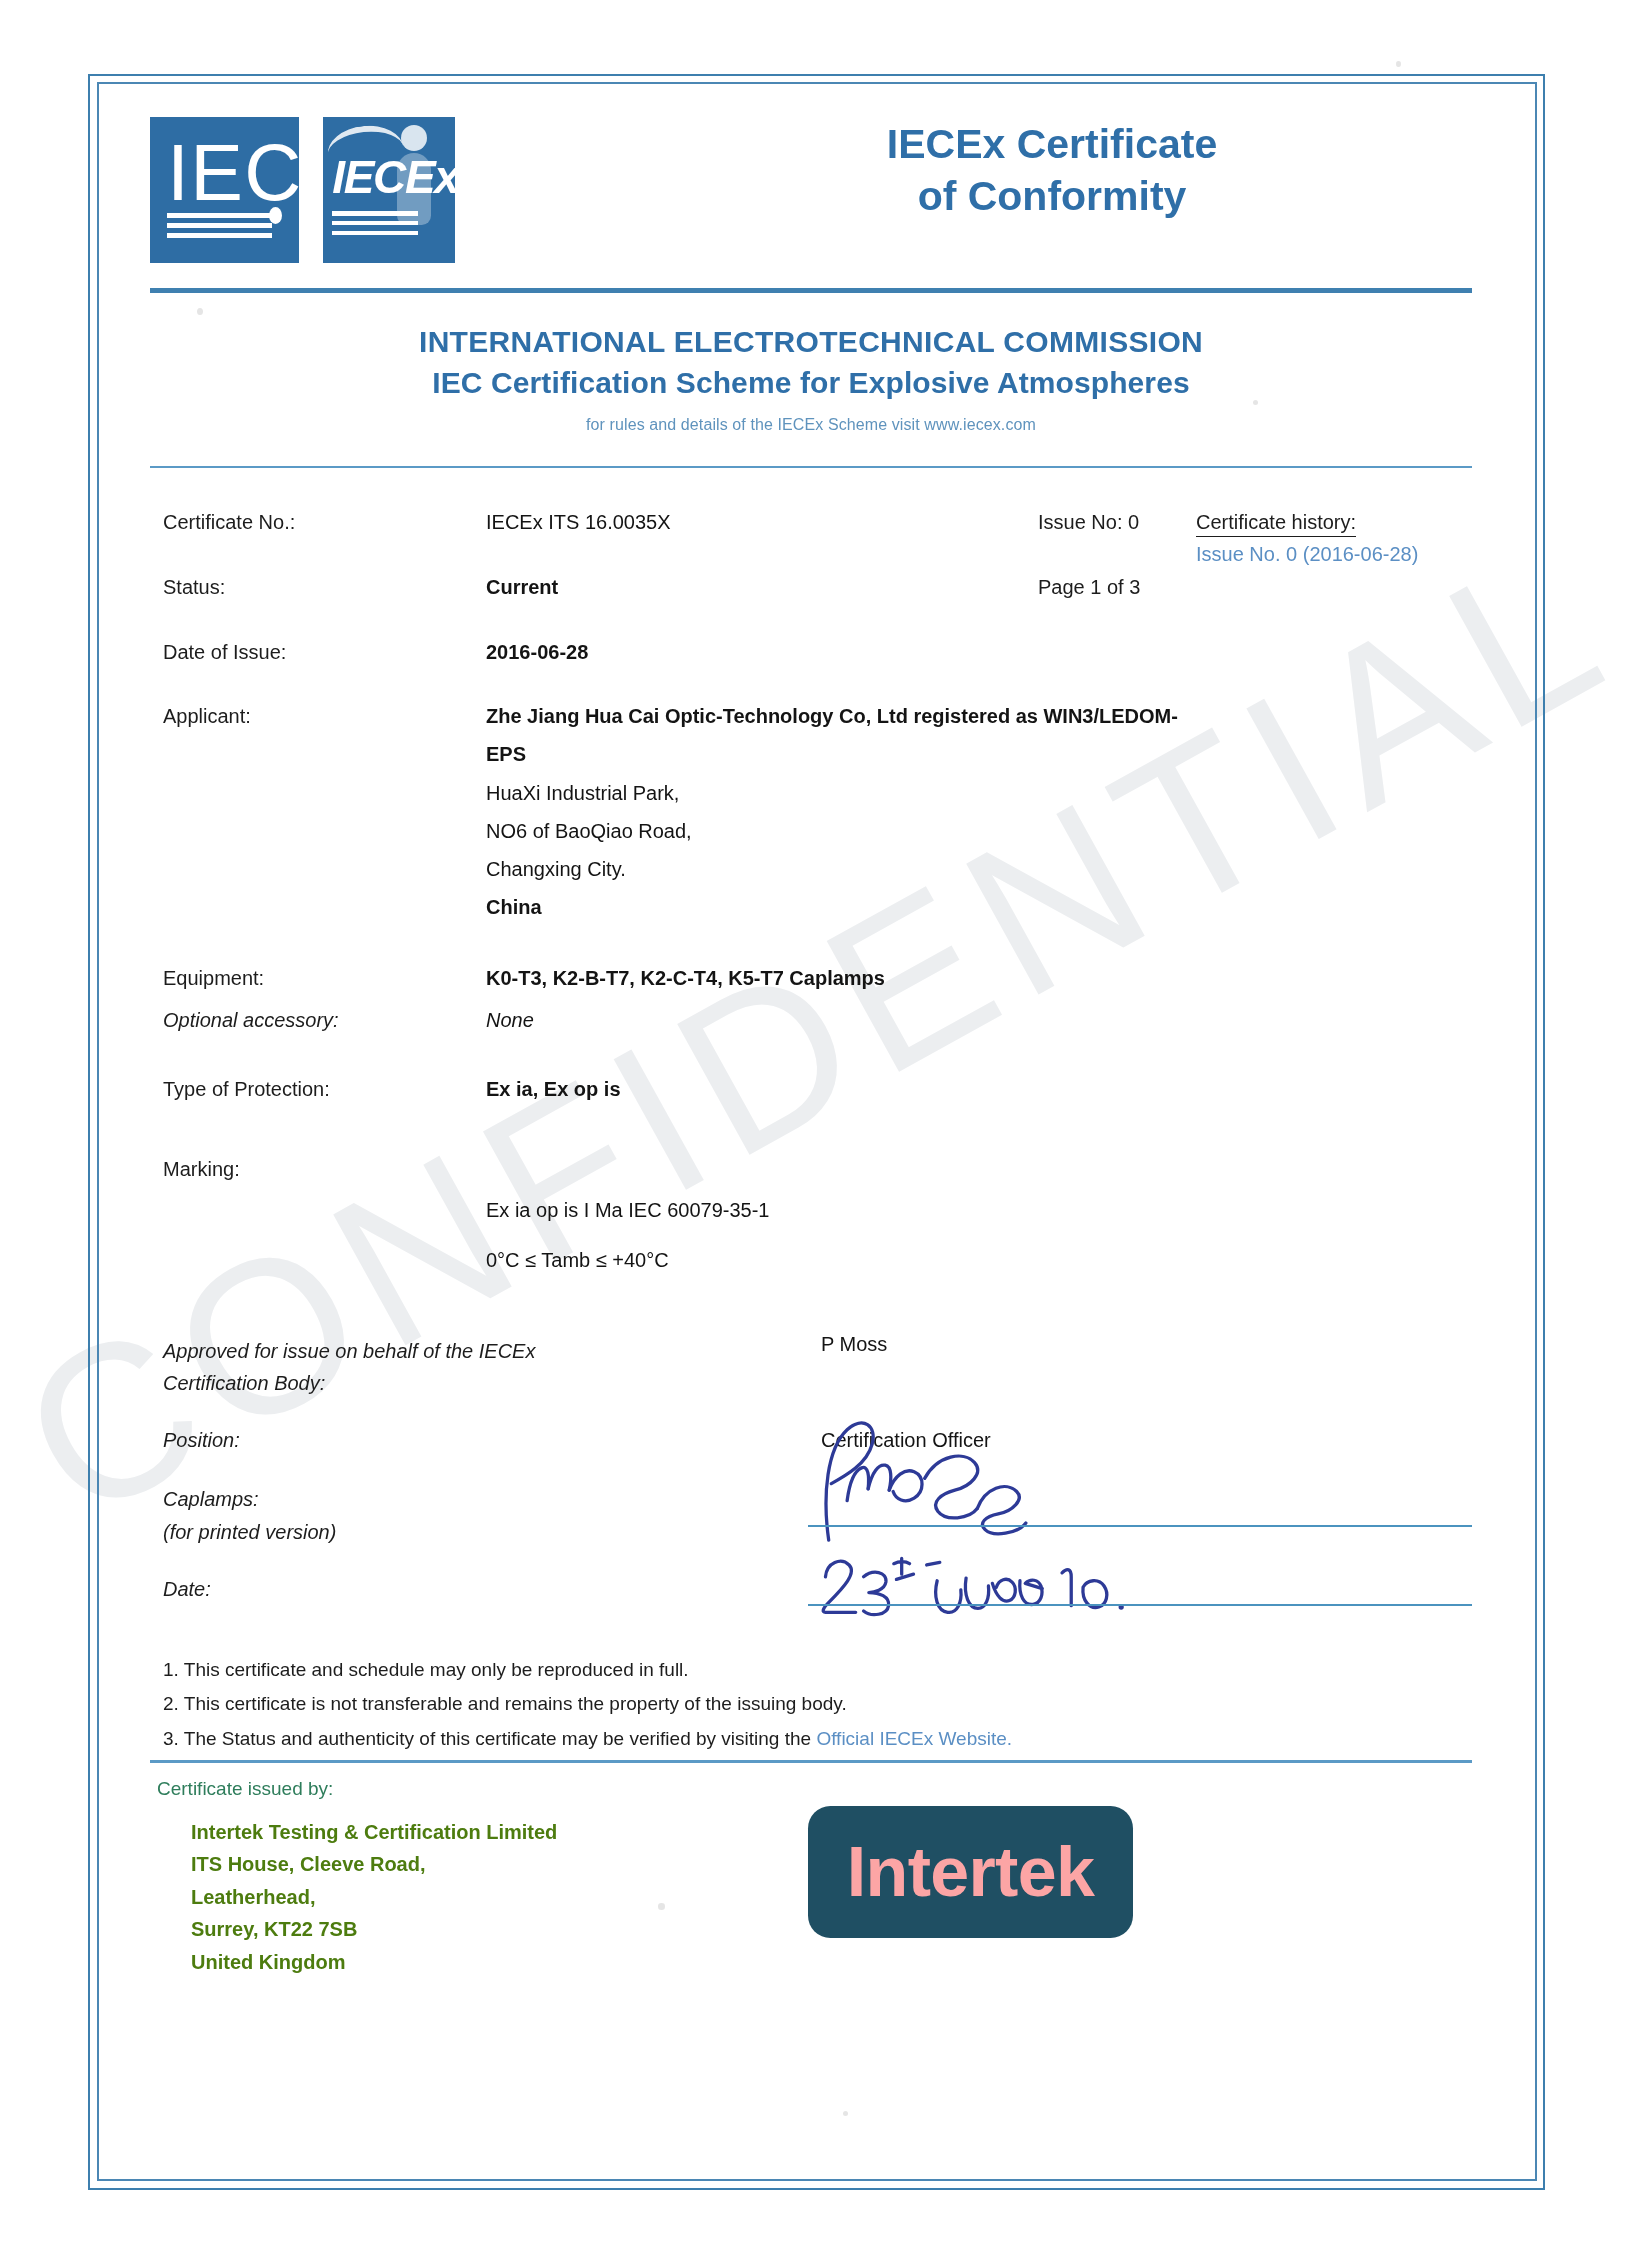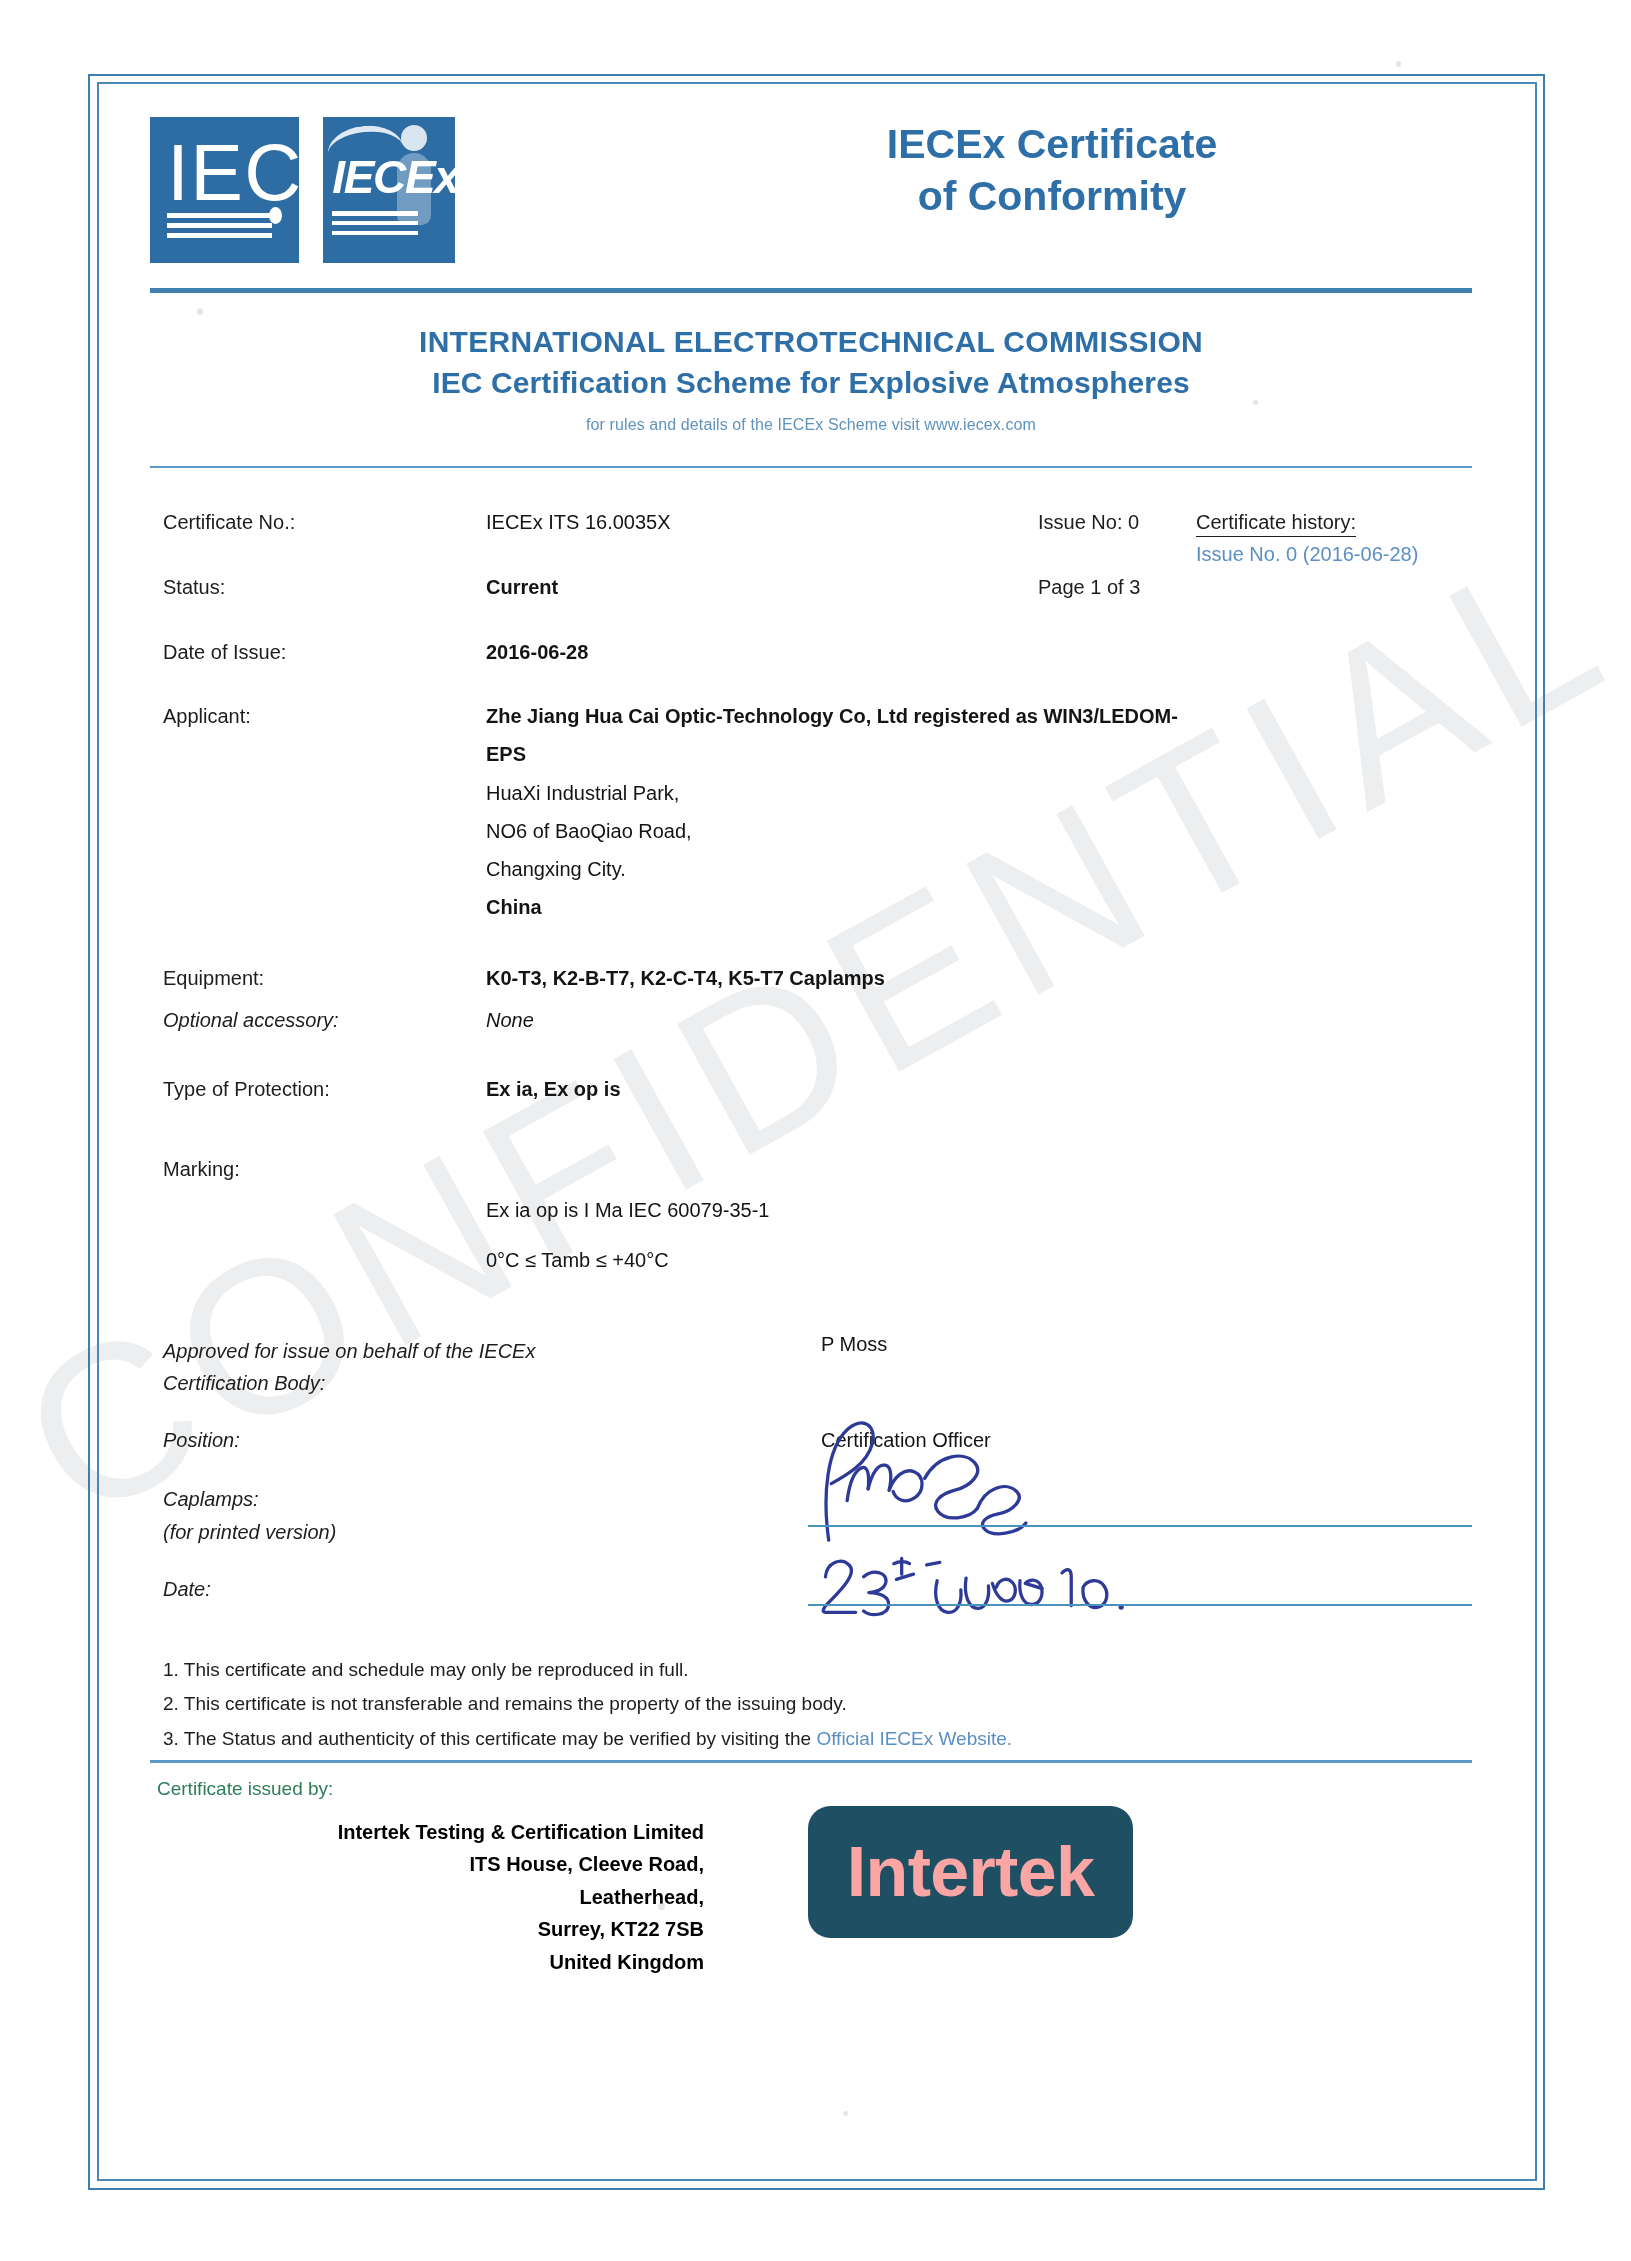--- a/index.html
+++ b/index.html
@@ -298,22 +298,22 @@
     left: 157px;
     top: 1778px;
     font-size: 19px;
     color: #2e7d5b;
   }
   .issuer-block {
     position: absolute;
     left: 191px;
     top: 1816px;
     width: 513px;
-    text-align: right;
-    color: #000000;
+    text-align: left;
+    color: #4d7c0f;
     font-size: 20px;
     font-weight: bold;
     line-height: 1.62;
   }
   .issuer-block span { display: block; white-space: nowrap; }
 
   .intertek-logo {
     position: absolute;
     left: 808px;
     top: 1806px;

